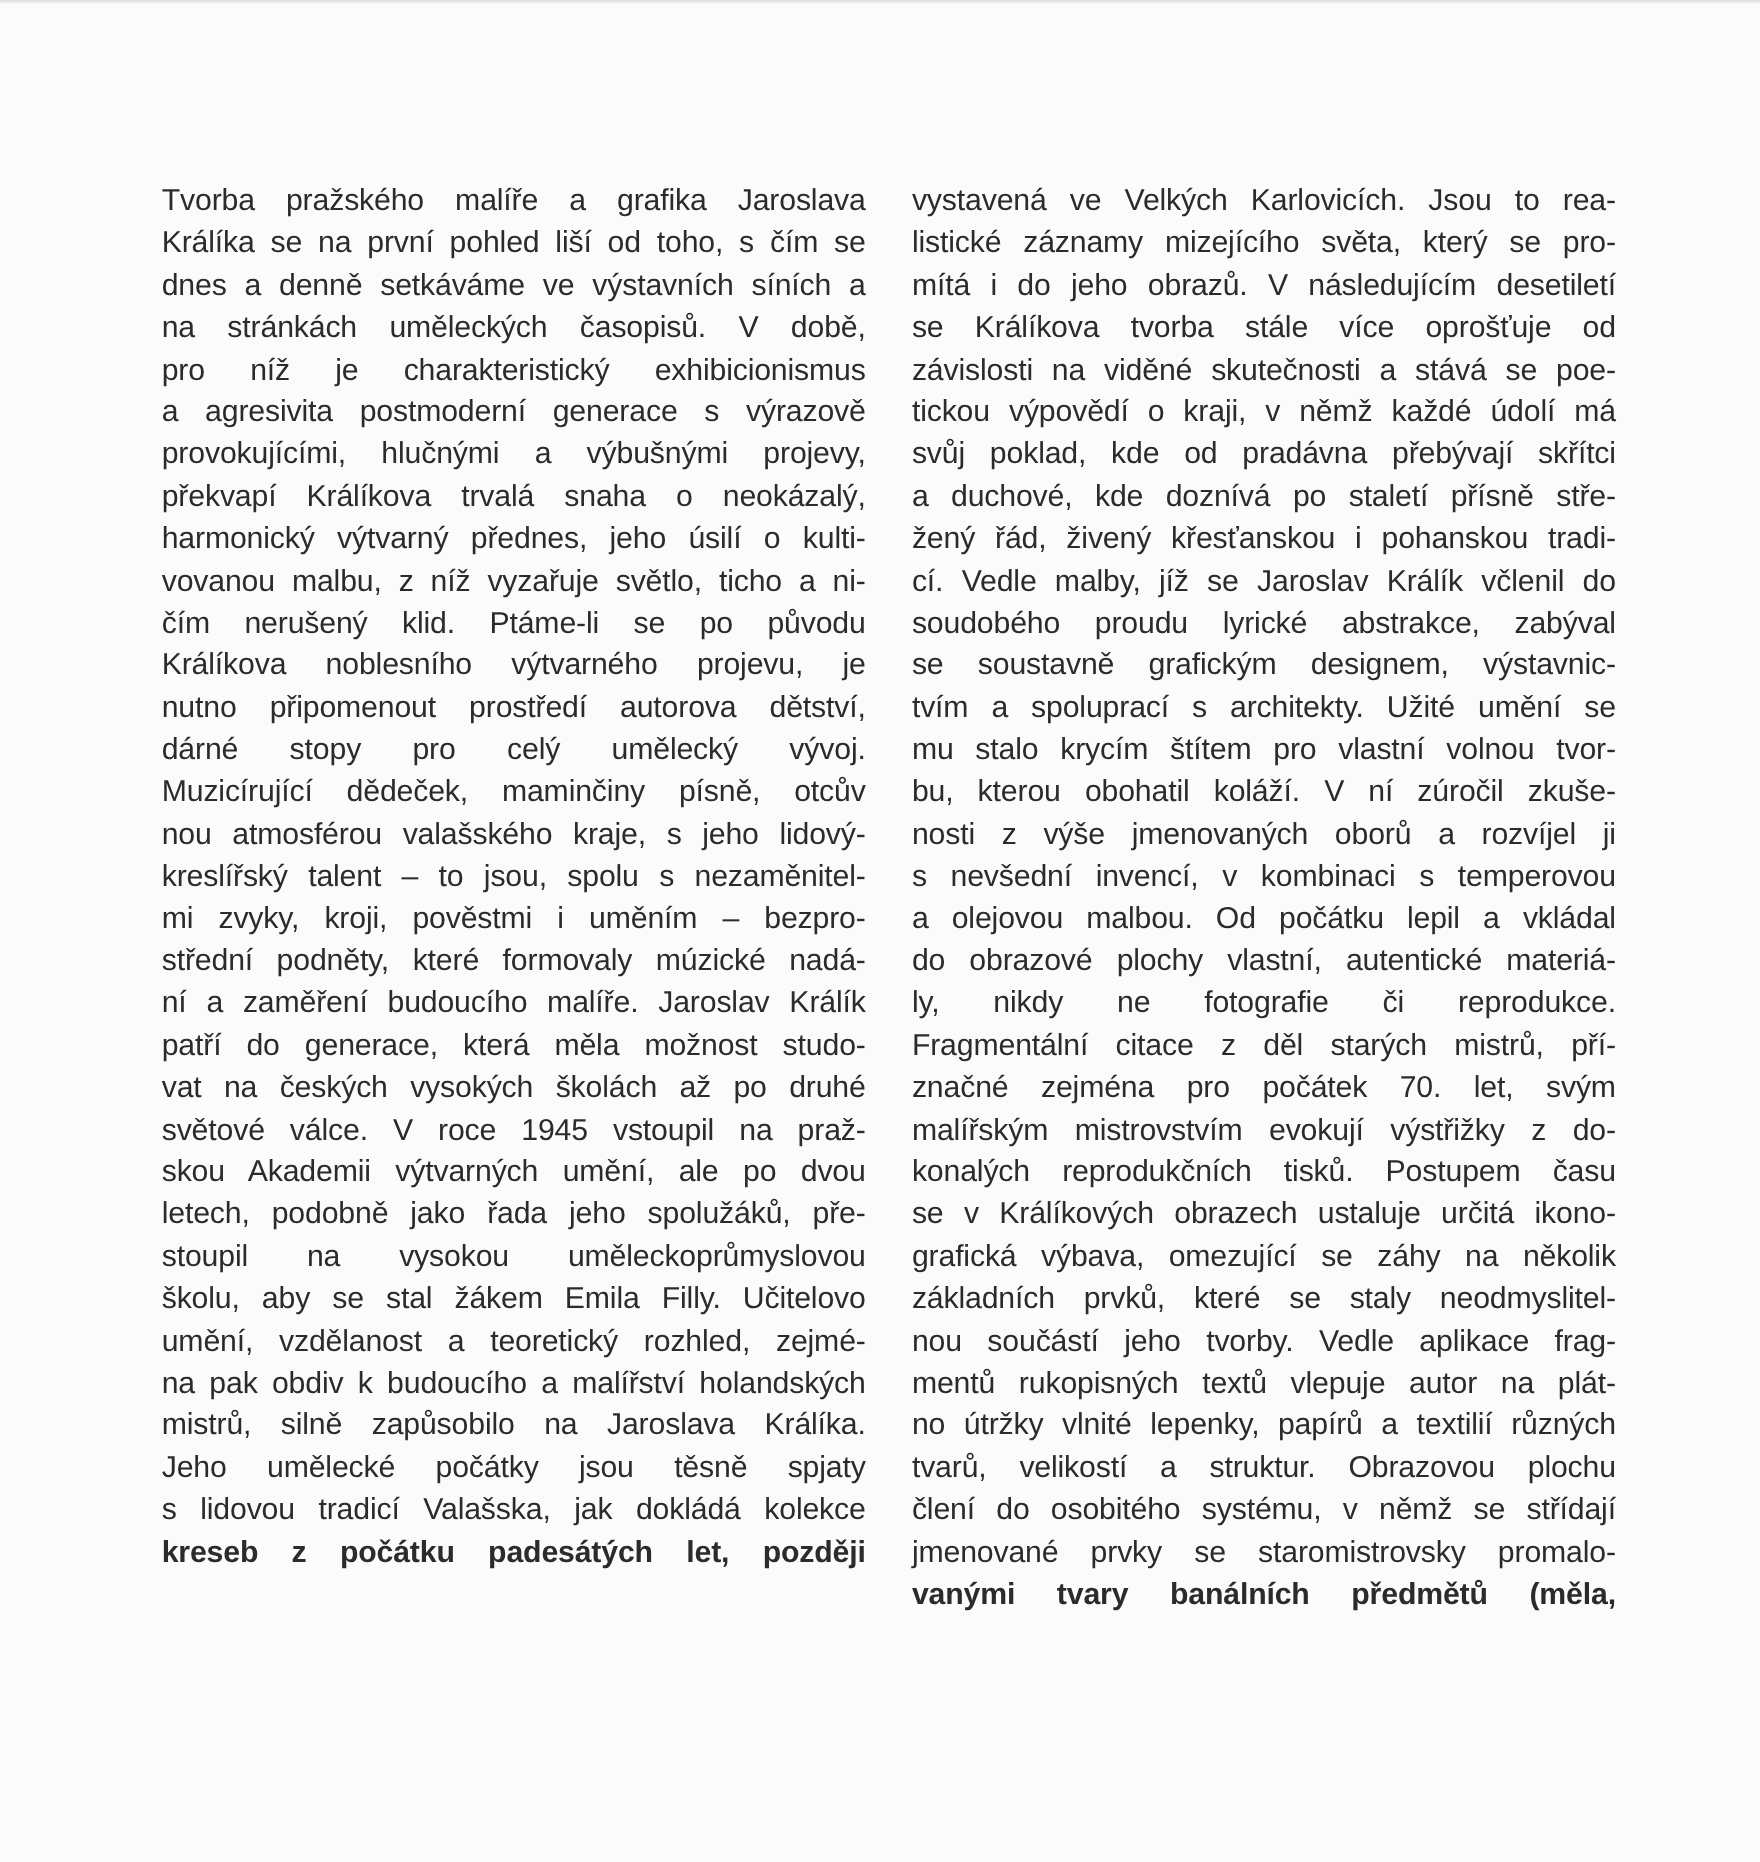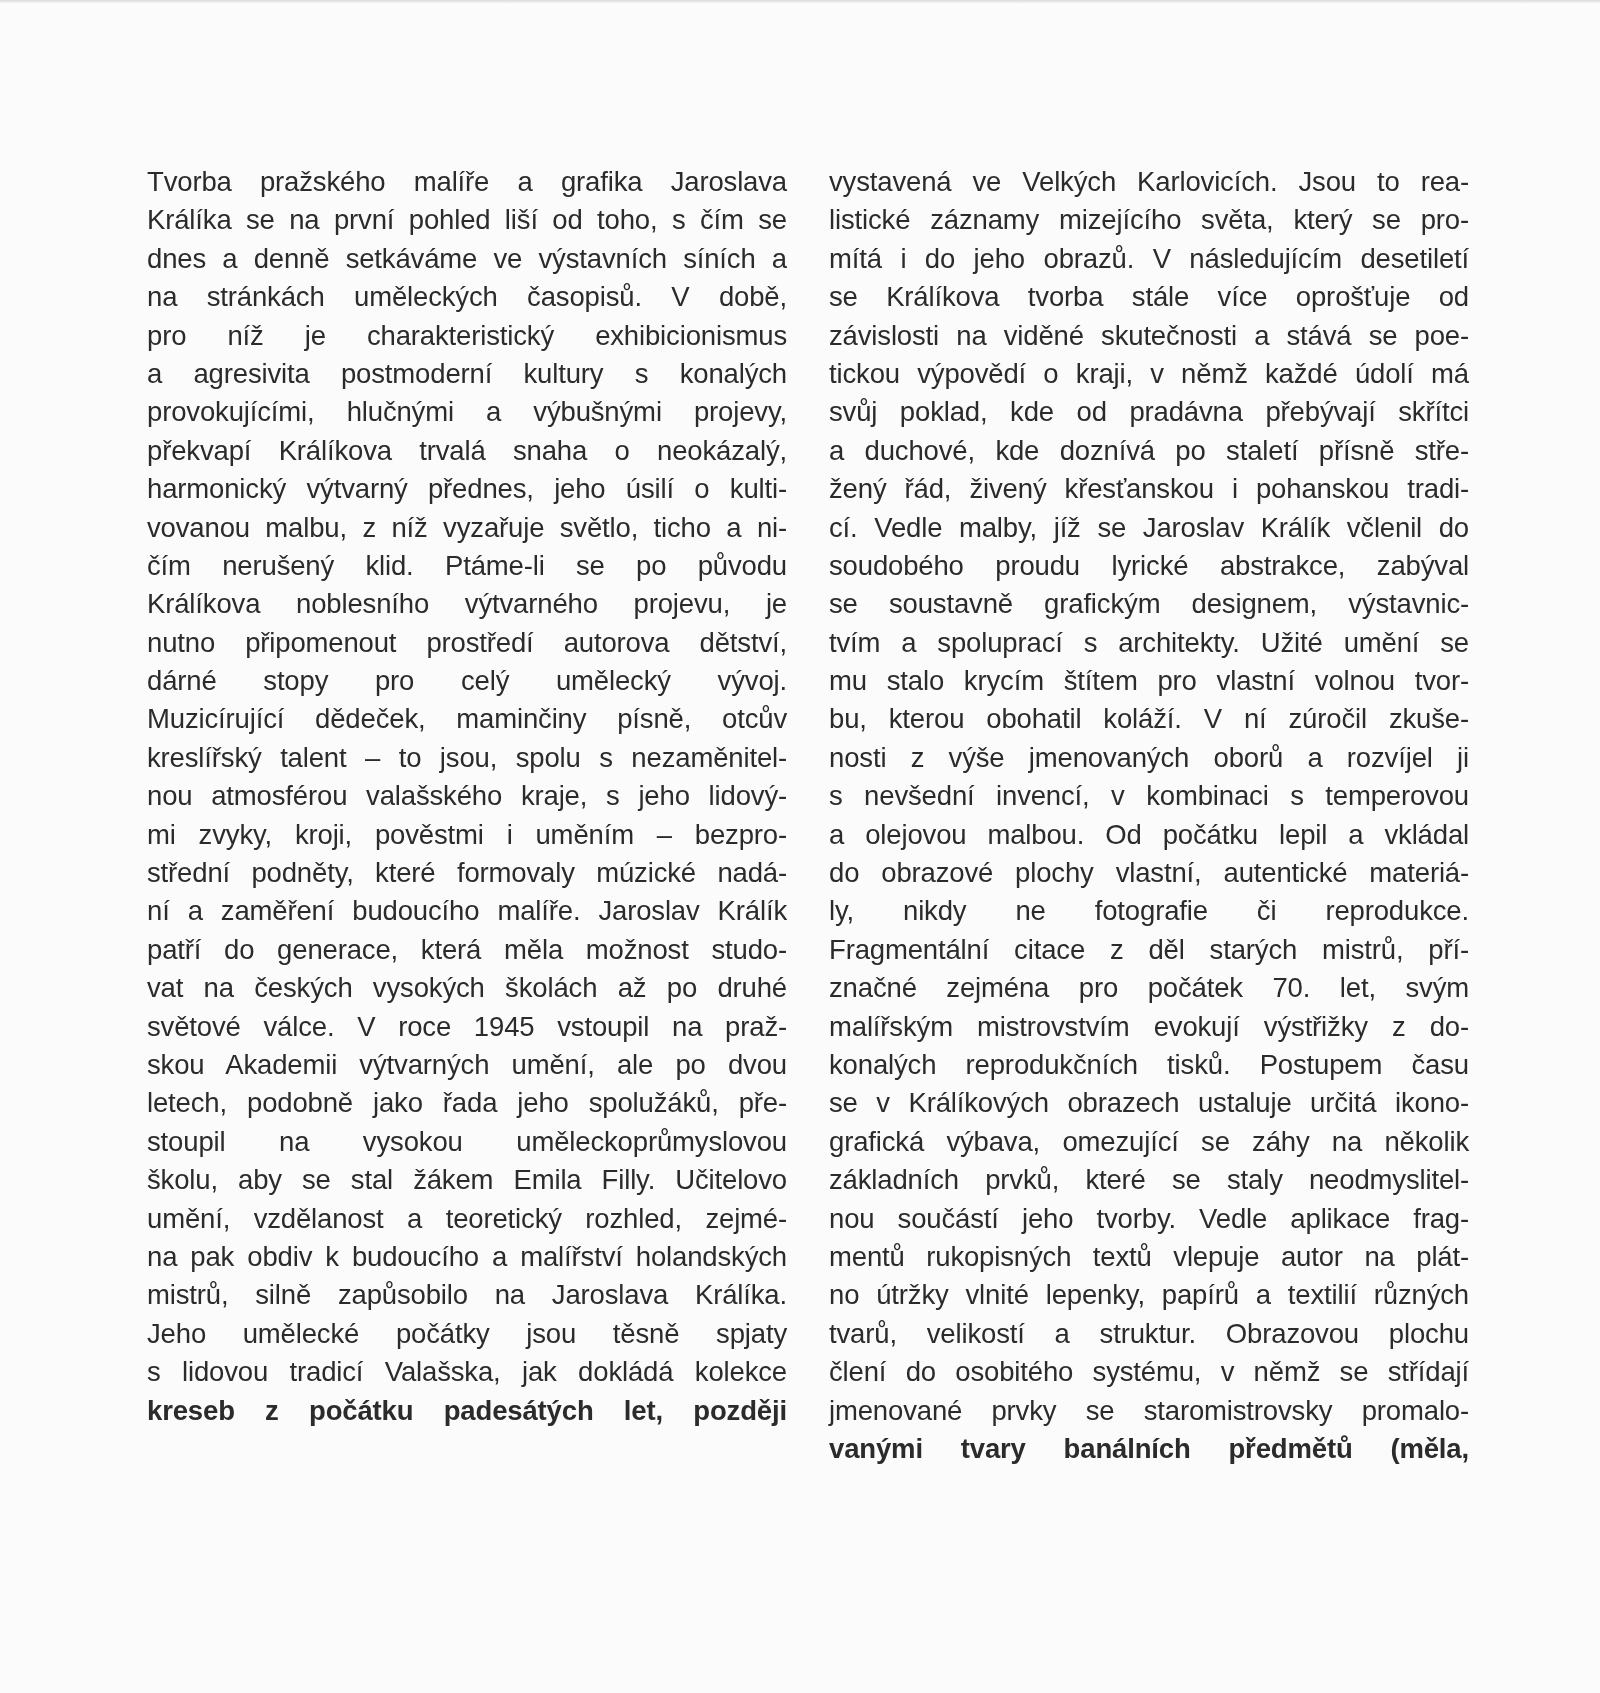--- a/index.html
+++ b/index.html
@@ -53,32 +53,32 @@
 
 <div class="top-edge"></div>
 
 <div class="page">
   <div class="column left" id="left-col">
       <span class="line">Tvorba pražského malíře a grafika Jaroslava</span>
       <span class="line">Králíka se na první pohled liší od toho, s čím se</span>
       <span class="line">dnes a denně setkáváme ve výstavních síních a</span>
       <span class="line">na stránkách uměleckých časopisů. V době,</span>
       <span class="line">pro níž je charakteristický exhibicionismus</span>
-      <span class="line">a agresivita postmoderní kultury s konalých</span>
+      <span class="line">a agresivita postmoderní generace s výrazově</span>
       <span class="line">provokujícími, hlučnými a výbušnými projevy,</span>
       <span class="line">překvapí Králíkova trvalá snaha o neokázalý,</span>
       <span class="line">harmonický výtvarný přednes, jeho úsilí o kulti-</span>
       <span class="line">vovanou malbu, z níž vyzařuje světlo, ticho a ni-</span>
       <span class="line">čím nerušený klid. Ptáme-li se po původu</span>
       <span class="line">Králíkova noblesního výtvarného projevu, je</span>
       <span class="line">nutno připomenout prostředí autorova dětství,</span>
       <span class="line">dárné stopy pro celý umělecký vývoj.</span>
       <span class="line">Muzicírující dědeček, maminčiny písně, otcův</span>
+      <span class="line">nou atmosférou valašského kraje, s jeho lidový-</span>
       <span class="line">kreslířský talent – to jsou, spolu s nezaměnitel-</span>
-      <span class="line">nou atmosférou valašského kraje, s jeho lidový-</span>
       <span class="line">mi zvyky, kroji, pověstmi i uměním – bezpro-</span>
       <span class="line">střední podněty, které formovaly múzické nadá-</span>
       <span class="line">ní a zaměření budoucího malíře. Jaroslav Králík</span>
       <span class="line">patří do generace, která měla možnost studo-</span>
       <span class="line">vat na českých vysokých školách až po druhé</span>
       <span class="line">světové válce. V roce 1945 vstoupil na praž-</span>
       <span class="line">skou Akademii výtvarných umění, ale po dvou</span>
       <span class="line">letech, podobně jako řada jeho spolužáků, pře-</span>
       <span class="line">stoupil na vysokou uměleckoprůmyslovou</span>
       <span class="line">školu, aby se stal žákem Emila Filly. Učitelovo</span>

